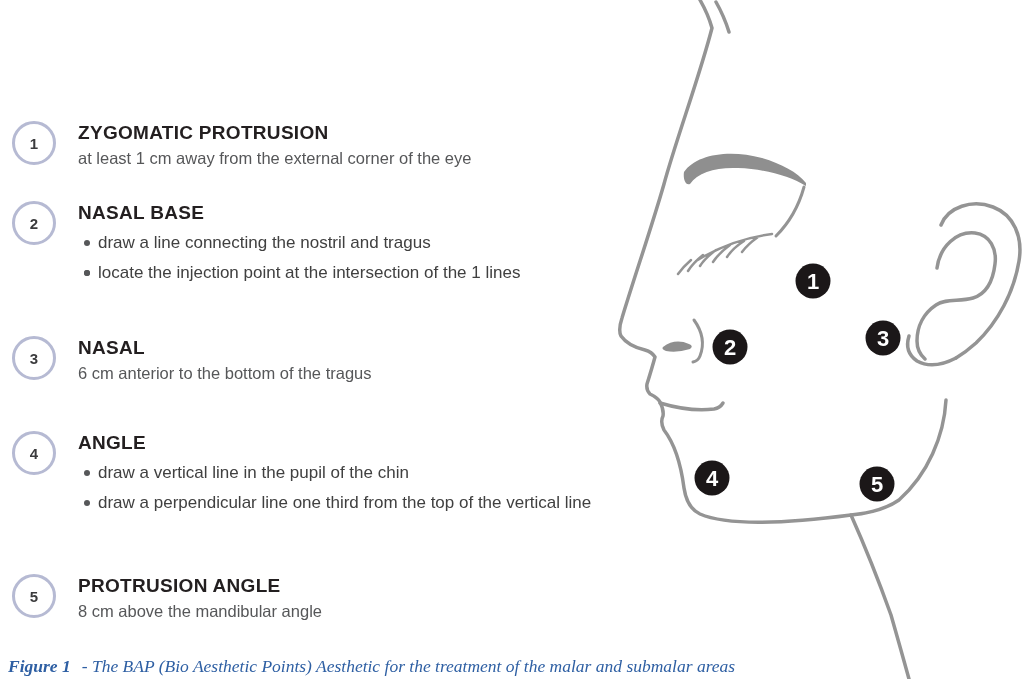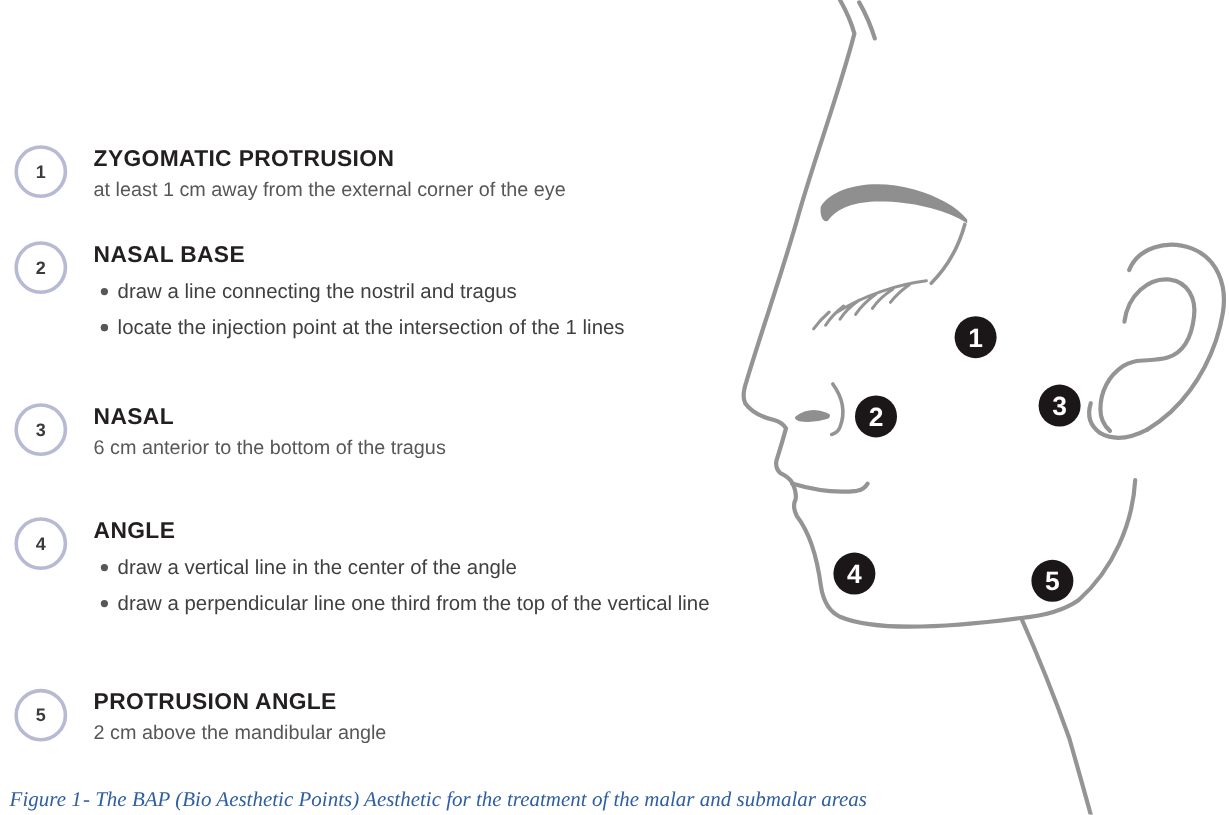--- a/index.html
+++ b/index.html
@@ -81,21 +81,21 @@
   
   .caption {
     position: absolute;
     left: 8px; top: 656px;
     font-family: "Liberation Serif", serif;
     font-style: italic;
     font-size: 17.5px;
     color: #2e5fa3;
     white-space: nowrap;
   }
-  .cap-label { font-weight: normal; margin-right: 1px; text-align: right; }
+  .cap-label { font-weight: bold; margin-right: 11px; text-align: right; }
 </style>
 </head>
 <body>
 
 <div class="figure-canvas">
 
   <div class="point-item item-1">
     <div class="num-circle">
       <span>1</span>
     </div>
@@ -129,33 +129,33 @@
     </div>
   </div>
 
   <div class="point-item item-4">
     <div class="num-circle">
       <span>4</span>
     </div>
     <div class="point-content">
       <div class="point-title">ANGLE</div>
       <ul class="point-bullets">
-        <li><span class="bullet-dot"></span><span>draw a vertical line in the center of the angle</span></li>
+        <li><span class="bullet-dot"></span><span>draw a vertical line in the pupil of the chin</span></li>
         <li><span class="bullet-dot"></span><span>draw a perpendicular line one third from the top of the vertical line</span></li>
       </ul>
     </div>
   </div>
 
   <div class="point-item item-5">
     <div class="num-circle">
       <span>5</span>
     </div>
     <div class="point-content">
       <div class="point-title">PROTRUSION ANGLE</div>
-      <div class="point-desc">2 cm above the mandibular angle</div>
+      <div class="point-desc">8 cm above the mandibular angle</div>
     </div>
   </div>
 
   <svg class="face-diagram" viewBox="600 0 424 679" xmlns="http://www.w3.org/2000/svg">
     <g fill="none" stroke="#949494" stroke-width="3.5" stroke-linecap="round" stroke-linejoin="round">
 
       <path d="M 700,0
                Q 708,14 712,28
                C 700,75 676,140 664,184
                C 652,226 635,275 622,318

